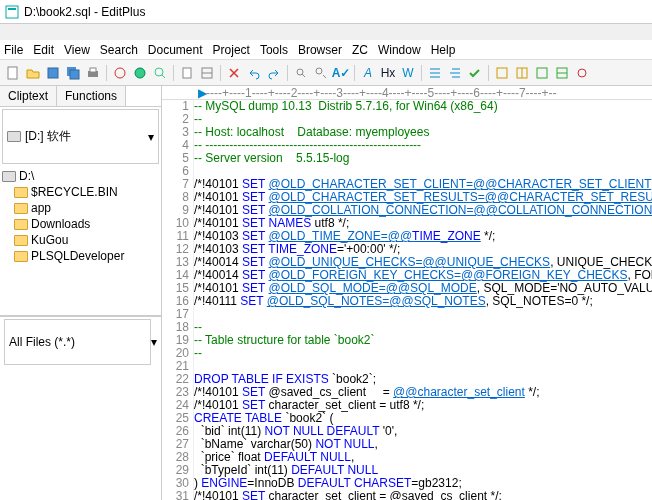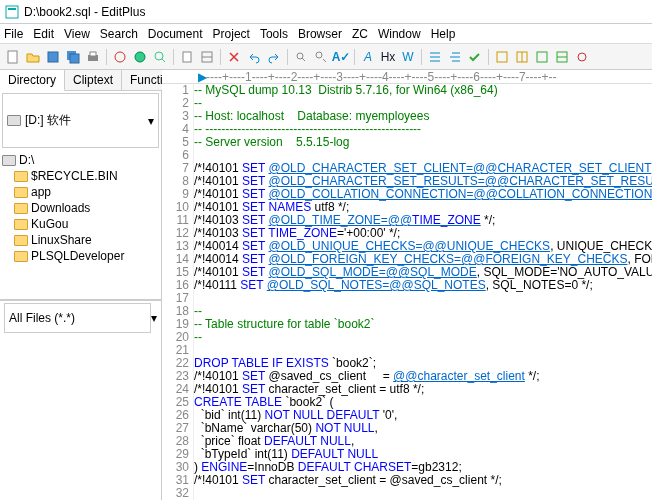--- a/index.html
+++ b/index.html
@@ -1,39 +1,39 @@
 <!DOCTYPE html>
 <html><head>
 <meta charset="utf-8">
 <style>
 * { margin: 0; padding: 0; box-sizing: border-box; font-family: "Segoe UI", Tahoma, sans-serif; font-size: 12px; }
 body { width: 652px; height: 500px; background: #f0f0f0; display: flex; flex-direction: column; overflow: hidden; }
 .titlebar { height: 24px; background: #fff; border-bottom: 1px solid #ccc; display: flex; align-items: center; padding: 0 4px; }
 .titlebar .icon { width: 16px; height: 16px; margin-right: 4px; }
 .titlebar .title { flex: 1; font-size: 12px; }
-.menubar { height: 20px; background: #fff; display: flex; align-items: center; padding: 0 4px; gap: 10px; border-bottom: 1px solid #ddd; }
+.menubar { height: 20px; background: #fff; display: flex; align-items: center; padding: 0 4px; gap: 10px; border-bottom: 1px solid #ddd; margin-top: 16px; }
 .menubar span { font-size: 12px; cursor: default; }
 .toolbar { height: 26px; background: #f5f5f5; border-bottom: 1px solid #ccc; display: flex; align-items: center; padding: 0 4px; gap: 2px; }
 .tbtn { width: 18px; height: 18px; display: flex; align-items: center; justify-content: center; border-radius: 2px; }
 .sep { width: 1px; height: 16px; background: #ccc; margin: 0 2px; }
 .main { flex: 1; display: flex; overflow: hidden; }
 .sidebar { width: 162px; background: #fff; border-right: 1px solid #ccc; display: flex; flex-direction: column; }
 .tabs { display: flex; border-bottom: 1px solid #ccc; }
 .tab { padding: 3px 8px; font-size: 12px; border-right: 1px solid #ccc; background: #f5f5f5; }
 .tab.active { background: #fff; border-bottom: 1px solid #fff; margin-bottom: -1px; }
 .drive-select { border: 1px solid #ccc; margin: 2px; padding: 18px 4px; display: flex; align-items: center; gap: 4px; }
 .tree { flex: 0 0 150px; overflow: auto; padding: 2px; border-bottom: 1px solid #ccc; }
 .tree-item { display: flex; align-items: center; padding: 1px 0 1px 12px; gap: 3px; }
 .tree-item.root { padding-left: 0; }
 .folder-icon { width: 14px; height: 11px; background: #ffd87a; border: 1px solid #d4a030; border-radius: 1px; display: inline-block; }
 .drive-icon { width: 14px; height: 11px; background: #e0e0e0; border: 1px solid #888; border-radius: 1px; display: inline-block; }
 .filelist { flex: 1; overflow: auto; padding: 2px 4px; }
 .filelist div { padding: 1px 0; }
 .filter { border-top: 1px solid #ccc; padding: 2px 4px; display: flex; align-items: center; }
-.filter-box { flex: 1; border: 1px solid #ccc; padding: 7px 4px; }
+.filter-box { flex: 1; border: 1px solid #ccc; padding: 15px 4px; }
 .editor { flex: 1; display: flex; flex-direction: column; overflow: hidden; background: #fff; }
 .ruler { height: 14px; background: #fff; border-bottom: 1px solid #ddd; font-family: Consolas, monospace; font-size: 11px; color: #888; white-space: pre; overflow: hidden; padding-left: 36px; }
 .code { flex: 1; display: flex; overflow: hidden; font-family: Consolas, "Courier New", monospace; font-size: 11px; }
 .gutter { width: 32px; background: #fff; text-align: right; padding: 0 4px; color: #888; border-right: 1px solid #eee; }
 .gutter div { height: 13px; line-height: 13px; }
 .lines { flex: 1; white-space: pre; overflow: hidden; }
 .lines div { height: 13px; line-height: 13px; }
 .cm { color: #008000; }
 .kw { color: #0000ff; }
 .link { color: #0066cc; text-decoration: underline; }
@@ -202,21 +202,20 @@
   <span class="tbtn">
       <svg width="14" height="14">
         <circle cx="7" cy="7" r="4" fill="none" stroke="#c33"></circle>
       </svg>
     </span>
 </div>
 
 <div class="main">
   <div class="sidebar">
     <div class="tabs">
-      <div class="tab active">Directory</div>
       <div class="tab">Cliptext</div>
       <div class="tab">Functions</div>
     </div>
     <div class="drive-select">
       <span class="drive-icon"></span>
       <span>[D:] 软件</span>
       <span style="margin-left:auto">▾</span>
     </div>
     <div class="tree">
       <div class="tree-item root">
@@ -231,24 +230,20 @@
           <span class="folder-icon"></span>
           <span>app</span>
         </div>
       <div class="tree-item">
           <span class="folder-icon"></span>
           <span>Downloads</span>
         </div>
       <div class="tree-item">
           <span class="folder-icon"></span>
           <span>KuGou</span>
-        </div>
-      <div class="tree-item">
-          <span class="folder-icon"></span>
-          <span>LinuxShare</span>
         </div>
       <div class="tree-item">
           <span class="folder-icon"></span>
           <span>PLSQLDeveloper</span>
         </div>
     </div>
     <div class="filter">
       <div class="filter-box">
         <span>All Files (*.*)</span>
       </div>

